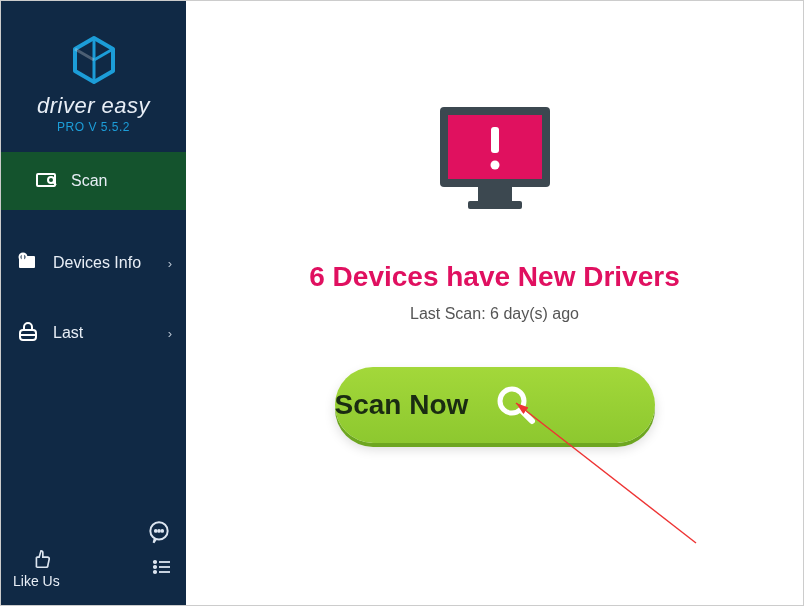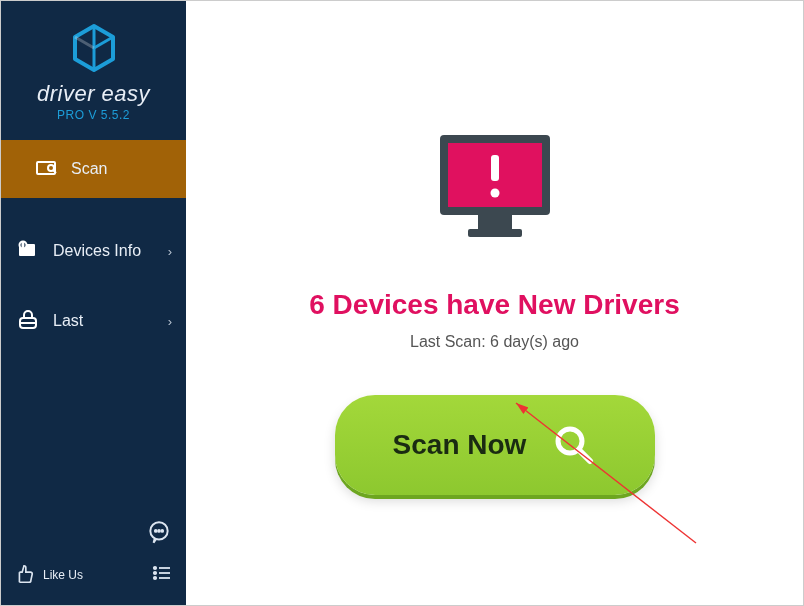--- a/index.html
+++ b/index.html
@@ -26,21 +26,21 @@
   .sidebar {
     position: absolute;
     left: 0; top: 0; bottom: 0;
     width: 185px;
     background: #102945;
     color: #fff;
     display: flex;
     flex-direction: column;
   }
   .logo-area {
-    padding: 22px 0 10px 0;
+    padding: 34px 0 10px 0;
     text-align: center;
   }
   .logo-area .logo { margin-bottom: 4px; }
   .brand {
     font-size: 22px;
     font-style: italic;
     font-weight: 500;
     color: #e8eef6;
     letter-spacing: 0.5px;
     font-family: "Segoe UI", Arial, sans-serif;
@@ -56,21 +56,21 @@
     display: flex;
     align-items: center;
     height: 58px;
     padding: 0 14px;
     font-size: 16px;
     color: #e8eef6;
     cursor: pointer;
     position: relative;
   }
   .nav-item.active {
-    background: #a16207;
+    background: #14532d;
     padding-left: 32px;
   }
   .nav-item .nav-icon {
     width: 26px; height: 26px;
     margin-right: 12px;
     flex-shrink: 0;
     display: flex; align-items: center; justify-content: center;
   }
   .nav-item .chev {
     position: absolute;
@@ -81,60 +81,59 @@
   .nav-spacer { height: 12px; }
   .sidebar-bottom {
     margin-top: auto;
     padding: 14px 12px 16px 12px;
     display: flex;
     align-items: center;
     justify-content: space-between;
     color: #e8eef6;
   }
   .likeus {
-    display: flex; align-items: center; font-size: 12px;
+    display: flex; align-items: flex-end; font-size: 14px; flex-direction: column;
   }
   .likeus .thumb { margin-right: 8px; }
   .chat-icon {
     position: absolute;
     right: 14px;
     bottom: 56px;
   }
   .main {
     position: absolute;
     left: 185px; top: 0; right: 0; bottom: 0;
     background: #fff;
-    padding-top: 116px;
+    padding-top: 88px;
     display: flex;
     flex-direction: column;
     align-items: center;
   }
   .headline {
     color: #e01060;
     font-size: 28px;
     font-weight: 700;
     margin-top: 18px;
     text-align: center;
   }
   .subtext {
     color: #555;
     font-size: 16px;
     margin-top: 12px;
   }
   .scan-btn {
     margin-top: 44px;
-    width: 320px; height: 100px;
+    width: 320px; height: 76px;
     border: none;
     border-radius: 40px;
     background: linear-gradient(#a3d83a, #8dc82f);
     box-shadow: 0 4px 0 #6da620, 0 6px 12px rgba(0,0,0,0.15);
     cursor: pointer;
     display: flex;
     align-items: center;
-    justify-content: center;
     gap: 24px;
   }
   .scan-btn span.label {
     color: #1a2b12;
     font-size: 28px;
     font-weight: 700;
   }
   .arrow {
     position: absolute;
     pointer-events: none;

